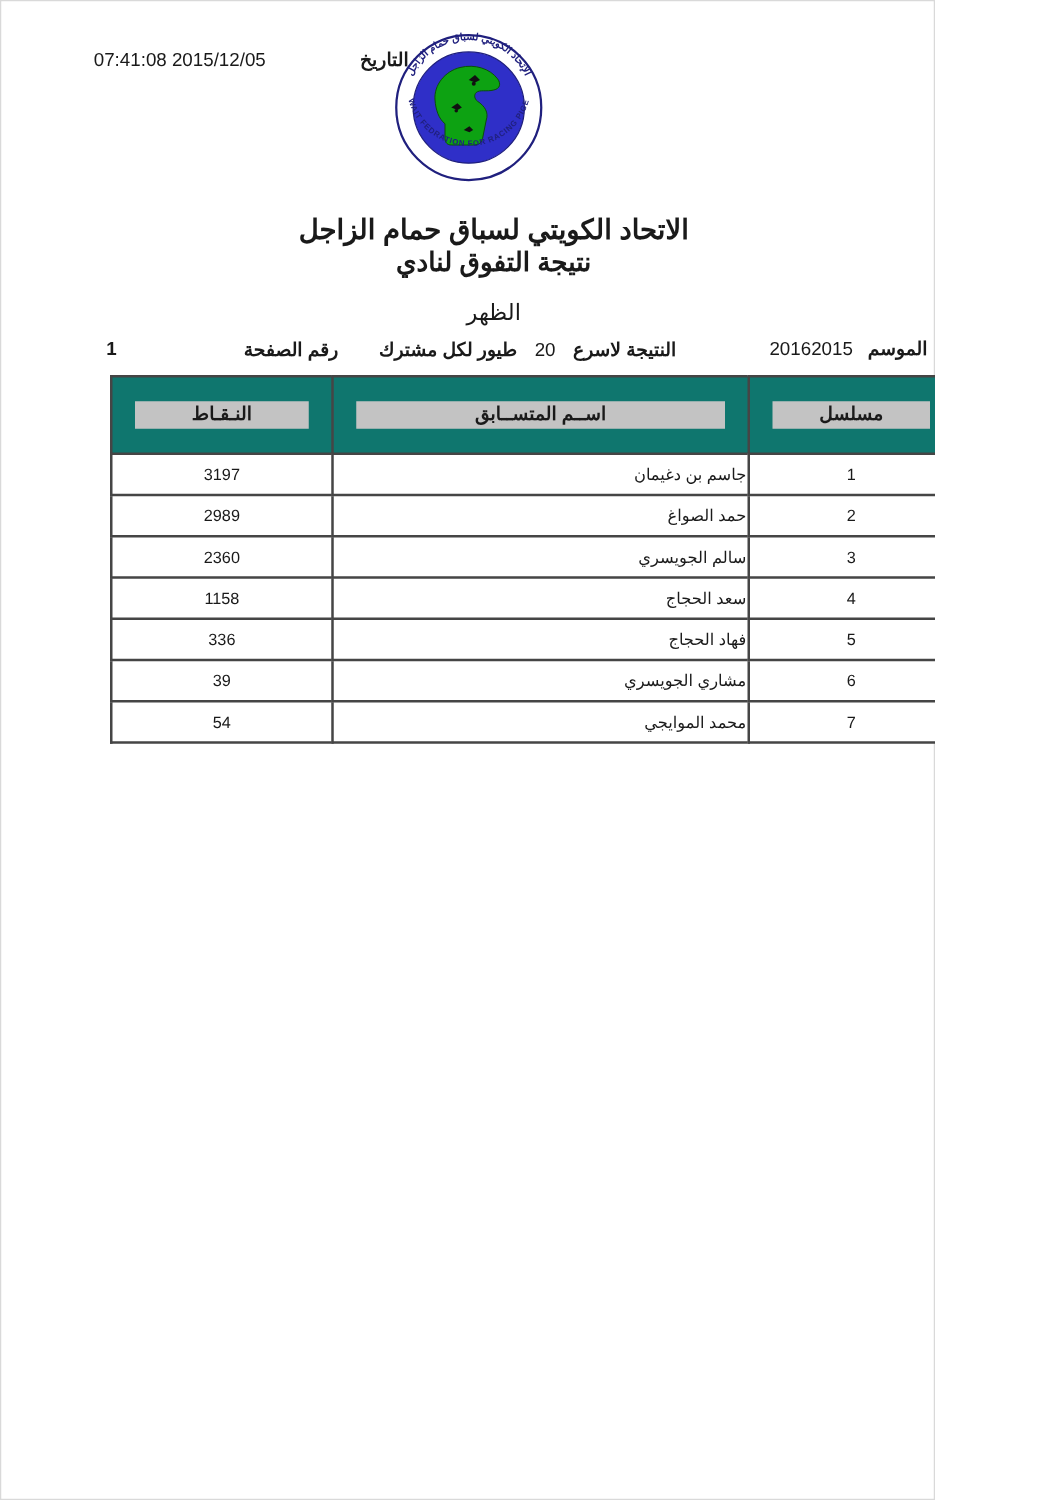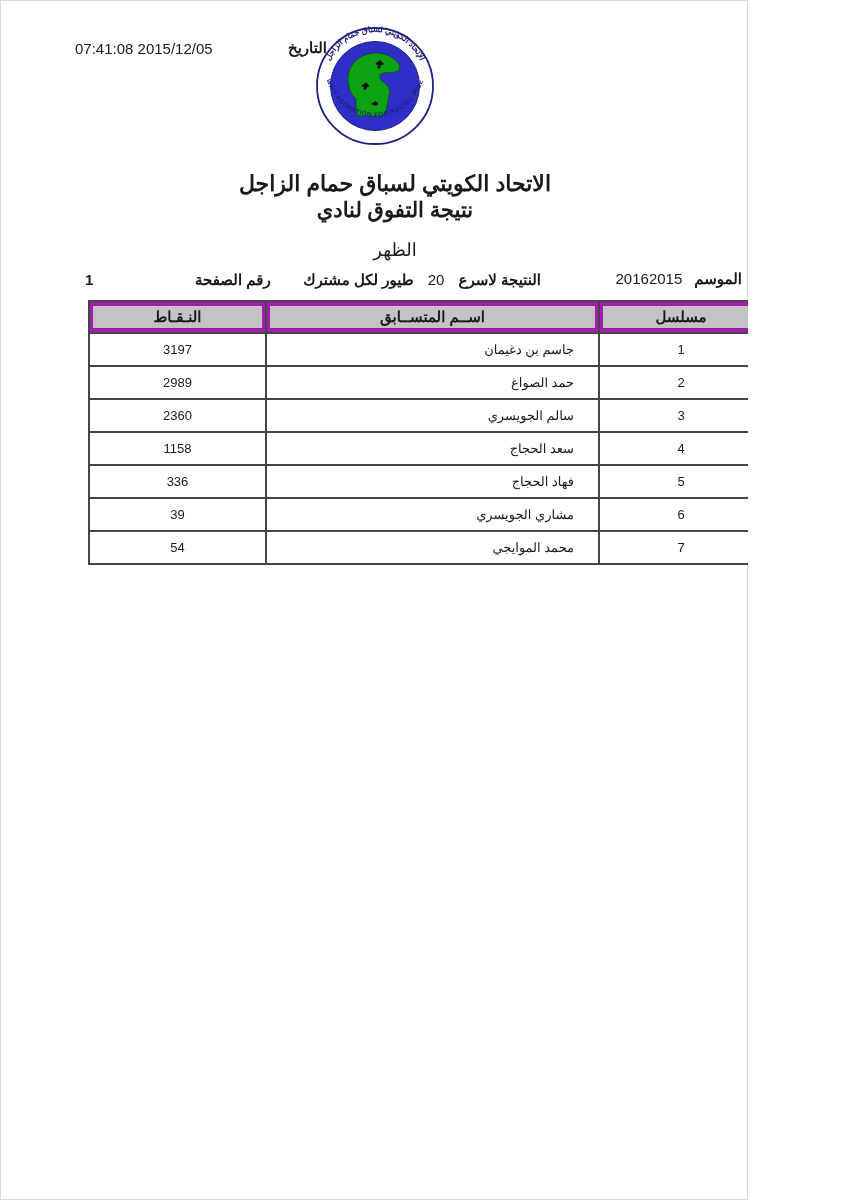--- a/index.html
+++ b/index.html
@@ -27,28 +27,28 @@
   .grp-result { position:absolute; top:1px; right:307px; direction:rtl; display:flex; gap:14px; align-items:baseline; }
   .grp-page-label { position:absolute; top:1px; left:195px; font-weight:bold; direction:rtl; }
   .grp-page-value { position:absolute; top:1px; left:85px; font-weight:bold; }
   .b { font-weight:bold; }
   
   .results { position:absolute; top:300px; left:88px; width:674px; border-collapse:collapse; direction:rtl; table-layout:fixed; }
   .results col.c-serial { width:164px; }
   .results col.c-name   { width:333px; }
   .results col.c-points { width:177px; }
   .results th, .results td { border:2px solid #454545; }
-  .results th { padding:3px; background:#a21caf; height:24px; }
+  .results th { padding:18px; background:#0f766e; height:24px; }
   .hdr-fill {
     background:#c3c3c3; font-weight:bold; font-size:15px;
     text-align:center; line-height:22px; height:22px; width:100%;
   }
   .results td { height:29px; font-size:13px; background:#ffffff; vertical-align:middle; }
   .td-serial { text-align:center; font-size:16px; }
-  .td-name   { text-align:right; padding-right:24px; }
+  .td-name   { text-align:right; padding-right:1px; }
   .td-points { text-align:center; direction:ltr; }
 </style>
 </head>
 <body>
 
 <div class="page">
 
   <div class="date-value">07:41:08 2015/12/05</div>
   <div class="date-label">التاريخ</div>
 

